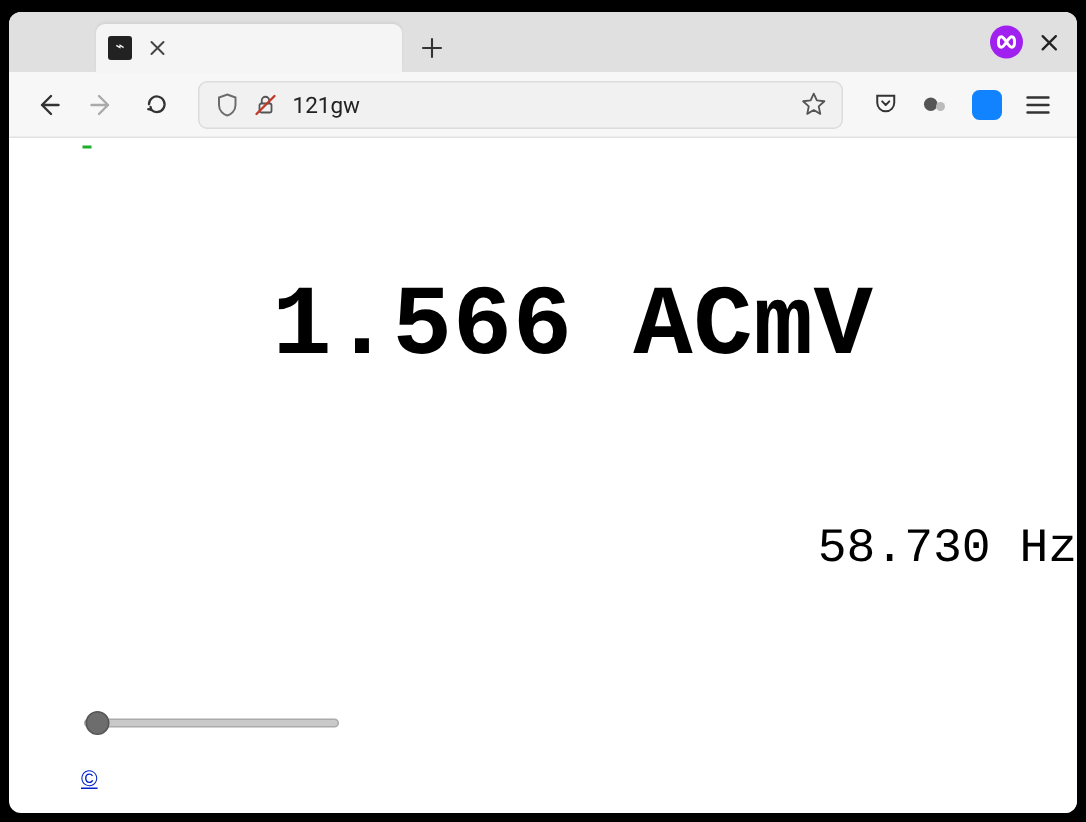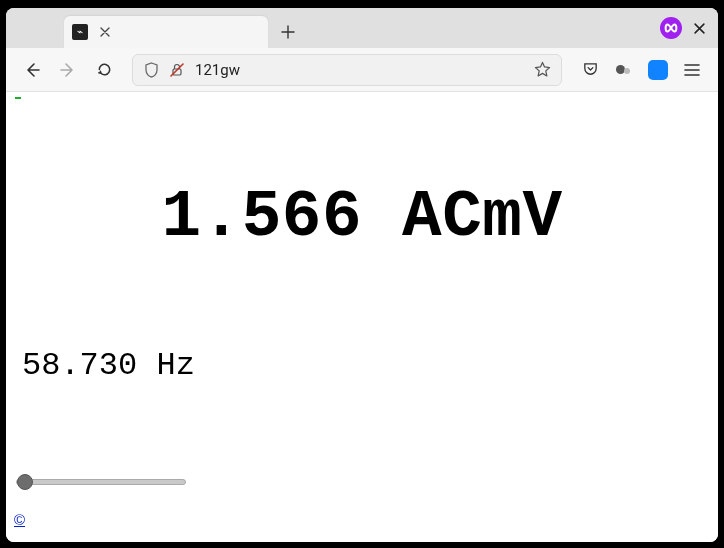--- a/index.html
+++ b/index.html
@@ -124,35 +124,36 @@
   .dotpair::before,.dotpair::after{
     content:"";position:absolute;border-radius:50%;
   }
   .dotpair::before{width:9px;height:9px;background:#555;left:1px;top:4px;}
   .dotpair::after{width:6px;height:6px;background:#bbb;left:9px;top:7px;}
   
   .content {
     flex:1; background:#fff; position:relative;
     font-family: "Courier New", Courier, monospace;
     color:#000;
+    margin-left:40px;
   }
   .tiny-mark {
     position:absolute; left:9px; top:5px;
     width:6px;height:2px;background:#1fae2a;
   }
   .primary {
     position:absolute; left:0; right:0; top:88px;
     text-align:center;
     font-size:66px;
     letter-spacing:0.5px;
     font-weight:600;
   }
   .secondary {
     position:absolute; left:0; right:0; top:255px;
-    text-align:left;
+    text-align:right;
     font-size:32px;
     font-weight:500;
     padding-left:16px;
   }
   .slider-wrap {
     position:absolute; left:8px; bottom:46px;
     width:170px;
   }
   input[type=range]{
     -webkit-appearance:none;appearance:none;width:100%;height:18px;background:transparent;

